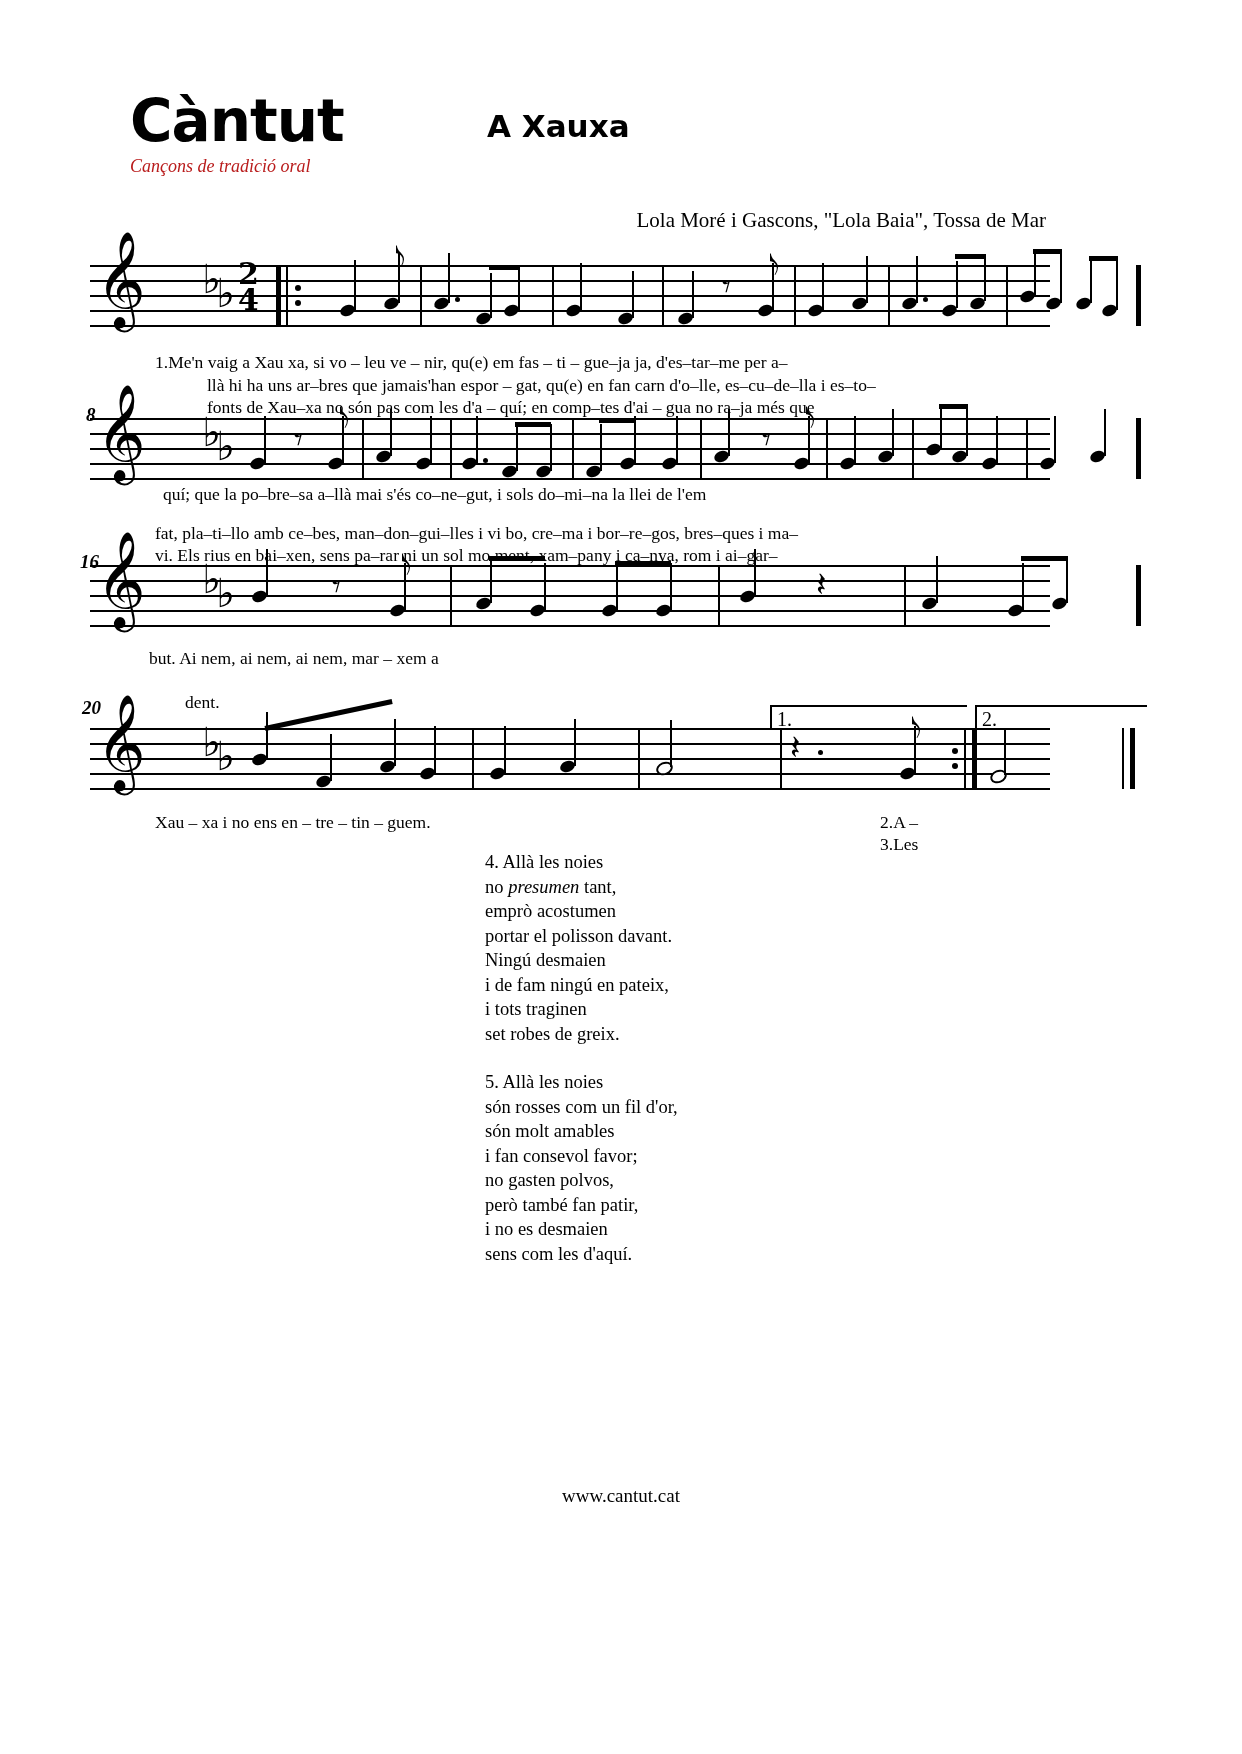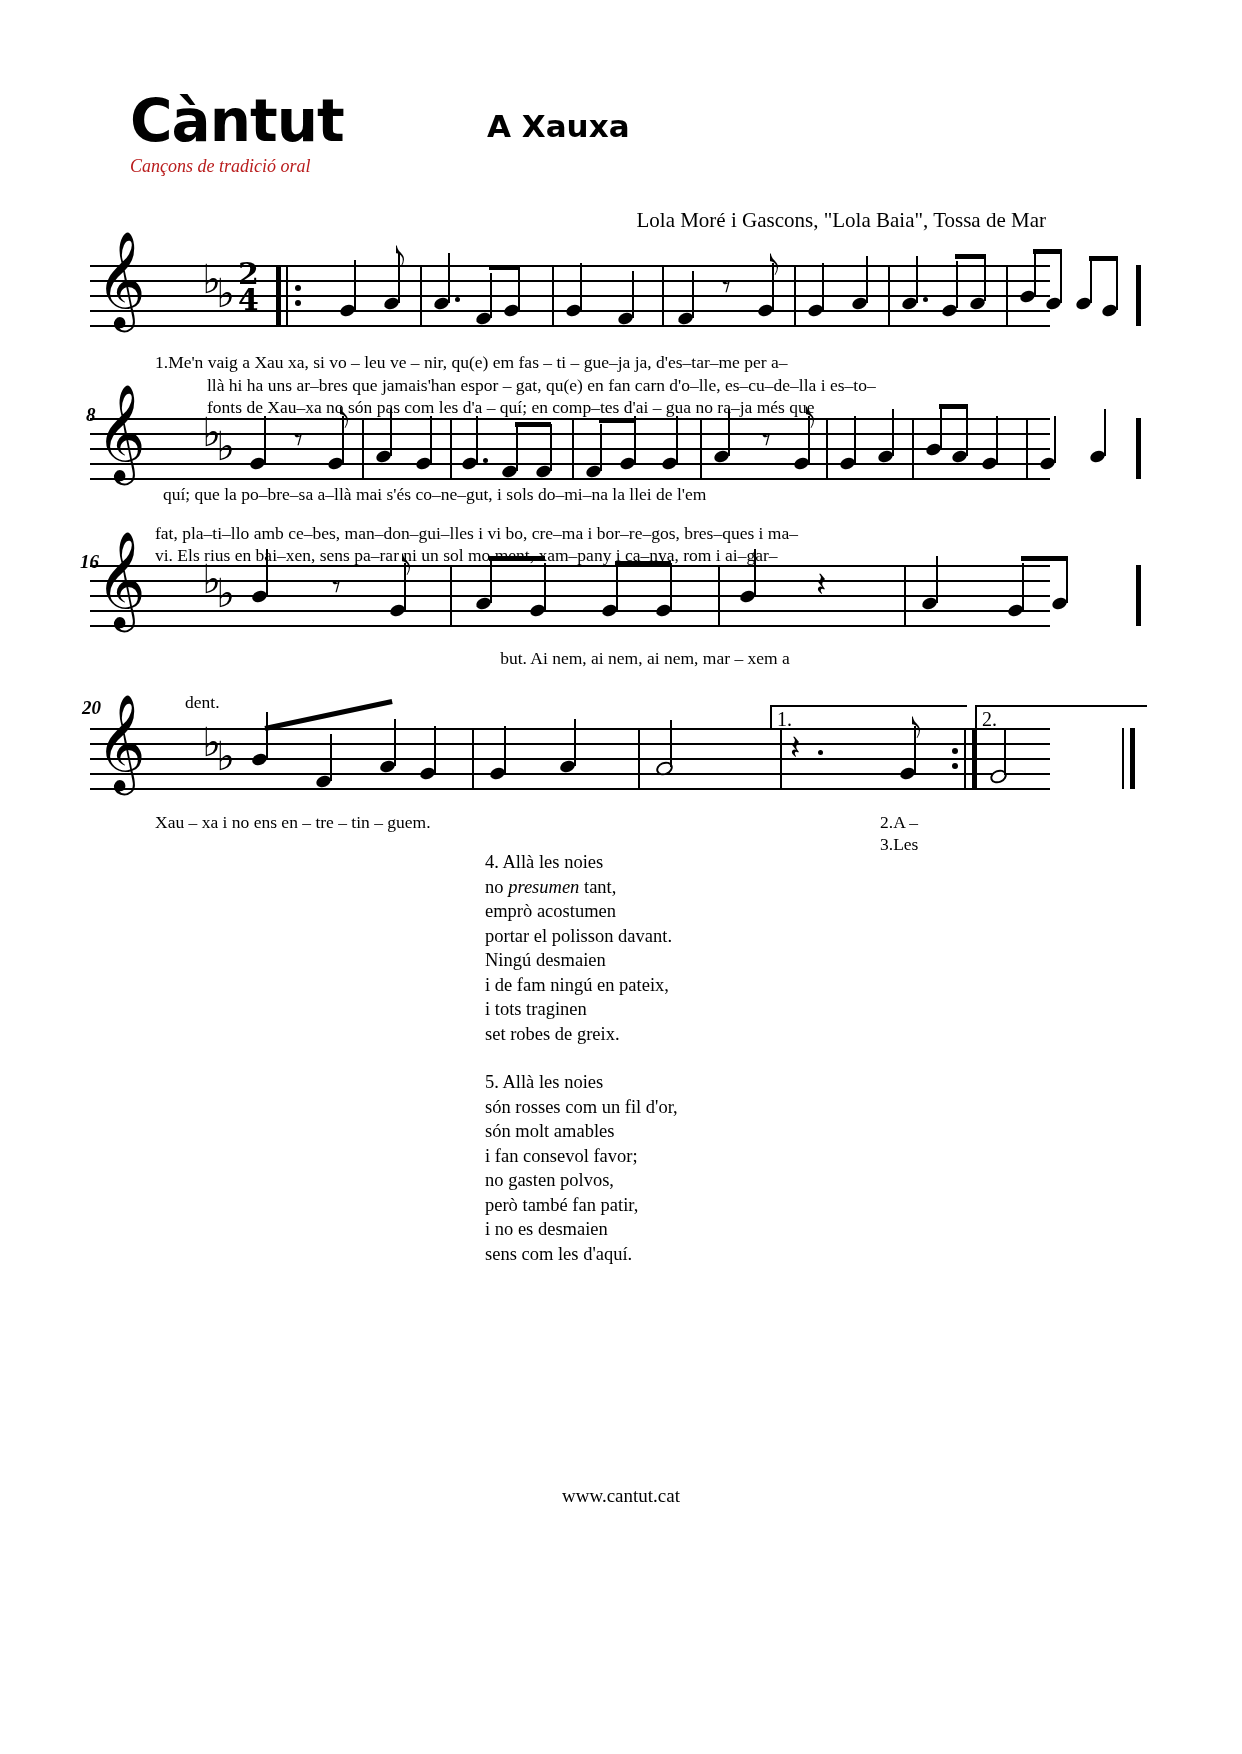--- a/index.html
+++ b/index.html
@@ -458,21 +458,21 @@
       <div class="stem" style="left:846px; top:-9px; height:47px;"></div>
       <div class="note" style="left:918px; top:40px;"></div>
       <div class="stem" style="left:932px; top:-2px; height:47px;"></div>
       <div class="note" style="left:962px; top:33px;"></div>
       <div class="stem" style="left:976px; top:-9px; height:47px;"></div>
       <div class="beam" style="left:931px; top:-9px; width:46px;"></div>
       <div class="barline thick" style="left:1046px;"></div>
     </div>
   </div>
 
-  <div class="lyric-line" style="top:648px; left:155px;text-align:center;">but.            Ai     nem,   ai   nem,   ai    nem,            mar  –  xem      a</div>
+  <div class="lyric-line" style="top:648px; left:149px;">but.            Ai     nem,   ai   nem,   ai    nem,            mar  –  xem      a</div>
   <div class="lyric-line" style="top:692px; left:155px;margin-left:30px;">dent.</div>
 
   <div class="measure-num" style="left:82px; top:697px;">20</div>
 
   <div class="volta" style="left:770px; top:705px; width:195px;">
     <span class="volta-label">1.</span>
   </div>
   <div class="volta" style="left:975px; top:705px; width:170px;">
     <span class="volta-label">2.</span>
   </div>

